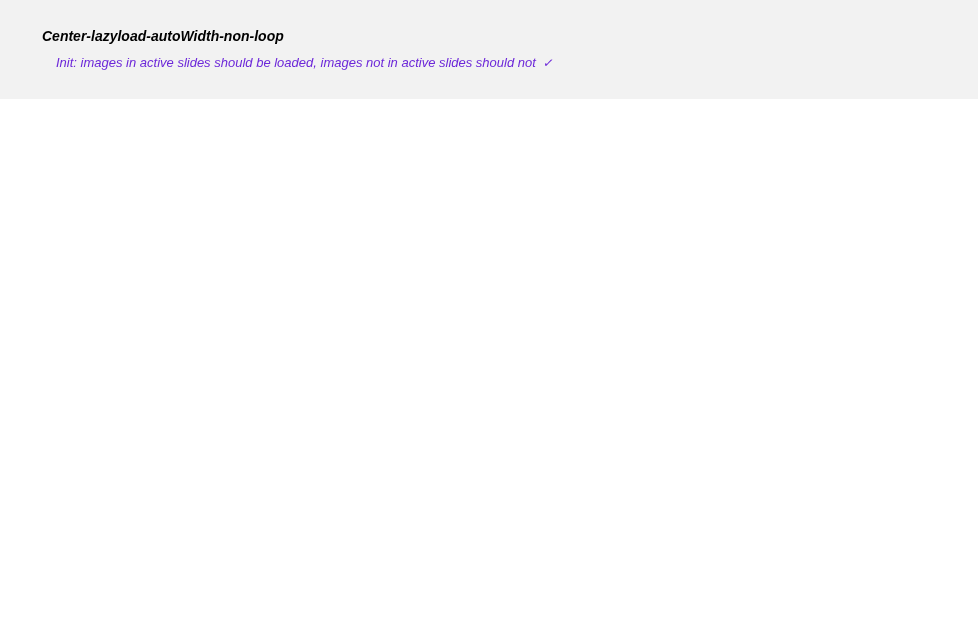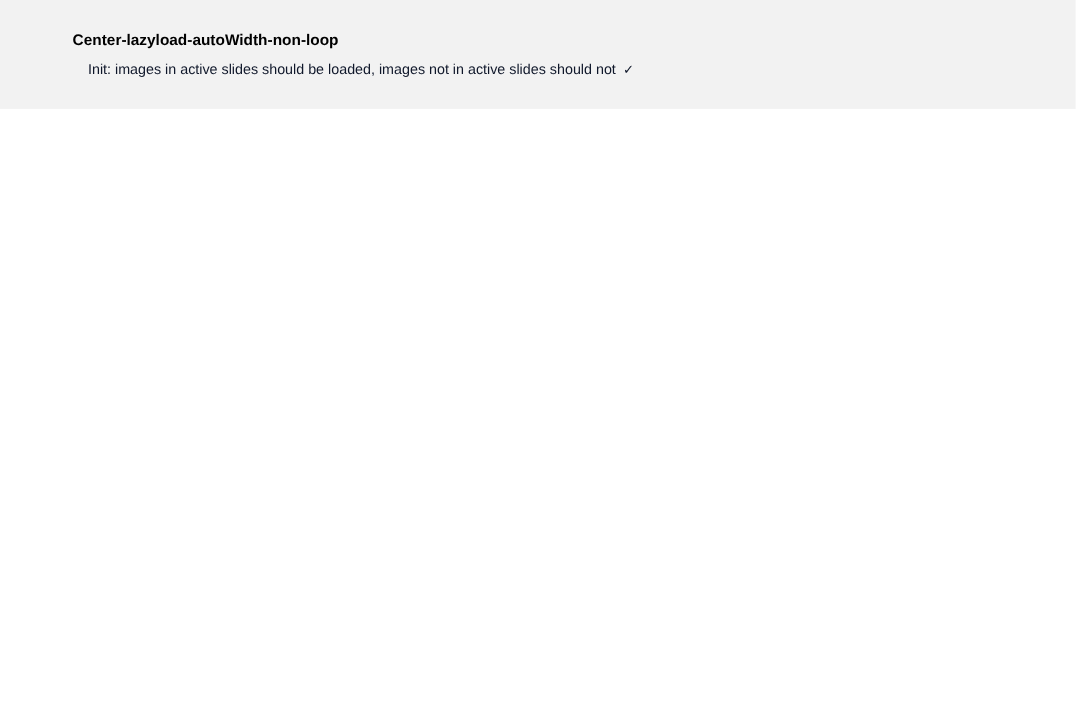--- a/index.html
+++ b/index.html
@@ -12,34 +12,35 @@
       font-size: 13px;
       width: 978px;
       height: 638px;
       background: #ffffff;
     }
     .header-panel {
       background: #f2f2f2;
       padding: 28px 0 18px 0;
     }
     .content {
-      padding-left: 66px;
+      padding-left: 42px;
+      font-style: italic;
     }
     .title {
       font-weight: bold;
       font-size: 14px;
       color: #000000;
       margin-bottom: 10px;
     }
     .test-list {
       list-style: none;
       padding-left: 14px;
     }
     .test-item {
-      color: #0f172a;
+      color: #6d28d9;
       font-size: 13px;
       line-height: 1.4;
       margin-bottom: 9px;
     }
     .check-icon {
       display: inline-block;
       margin-left: 3px;
       font-size: 12px;
     }
   </style>

